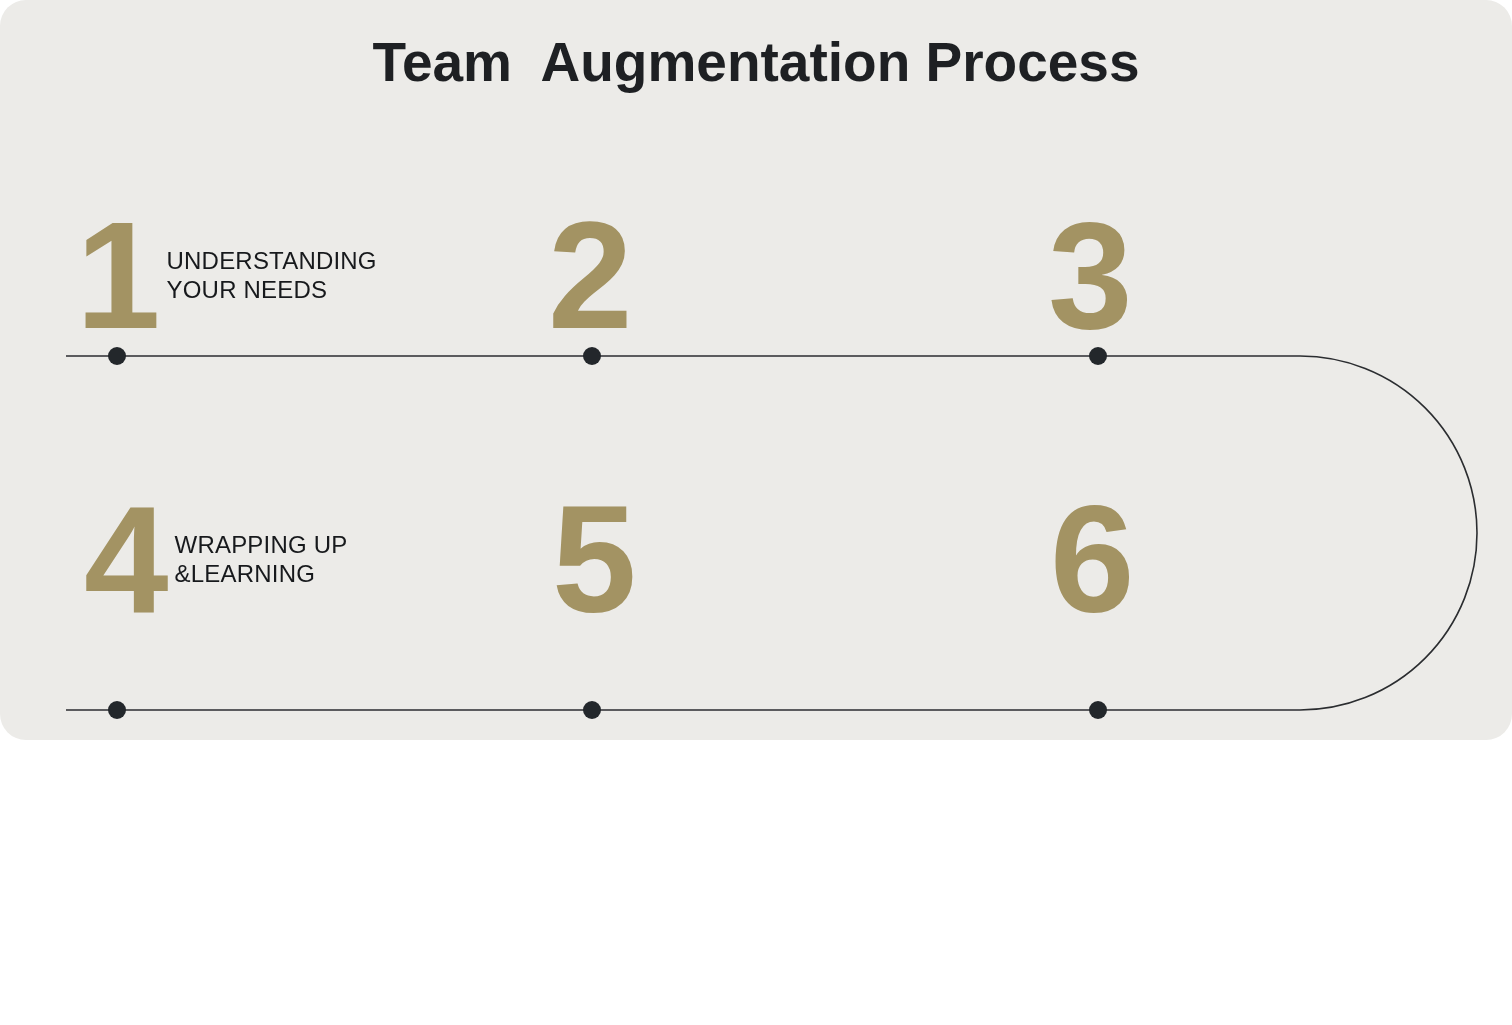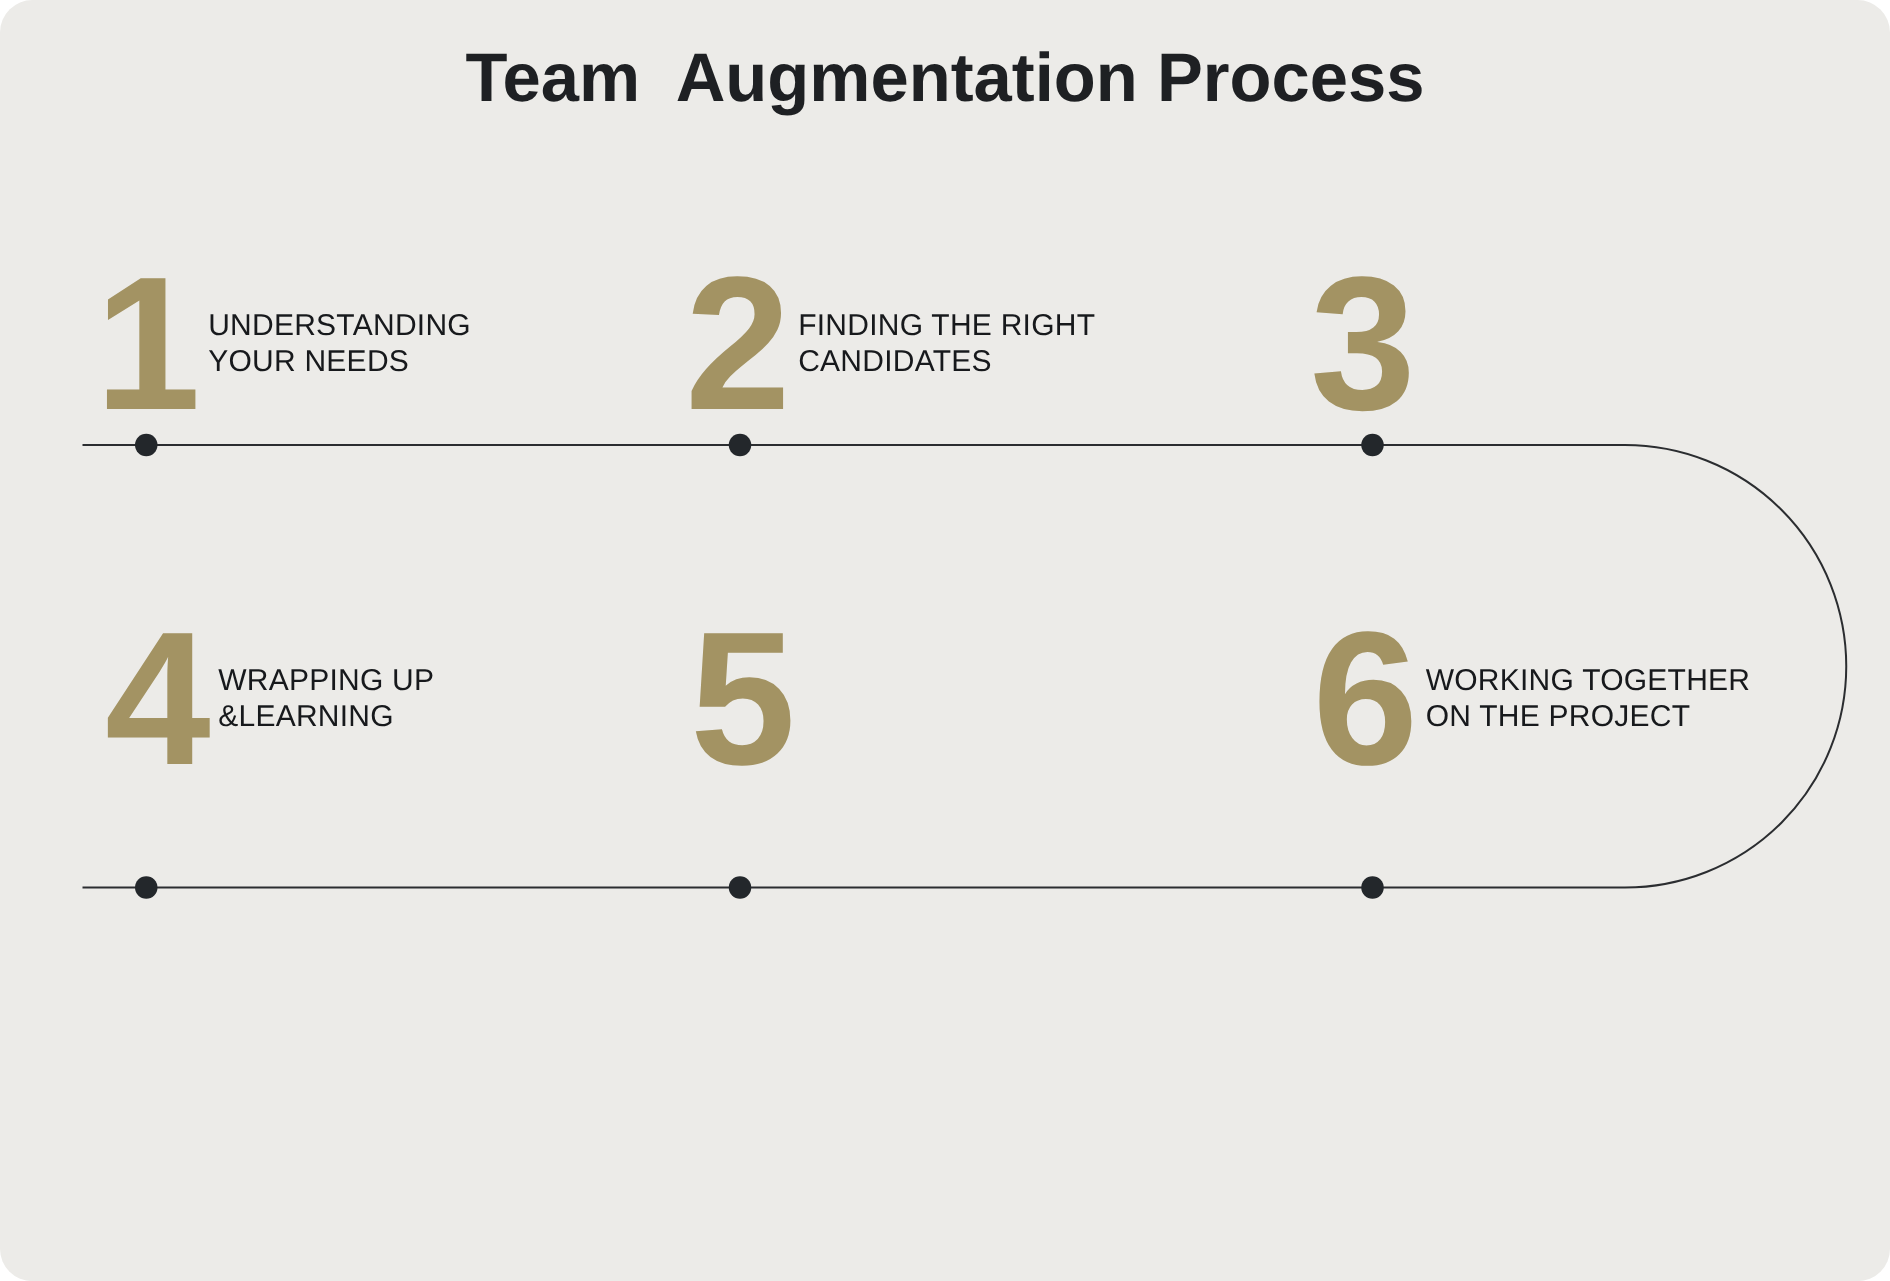--- a/index.html
+++ b/index.html
@@ -12,21 +12,21 @@
   }
   *{box-sizing:border-box;margin:0;padding:0;}
   html,body{width:1512px;height:1025px;}
   body{
     background:var(--page);
     font-family:"Liberation Sans","DejaVu Sans",sans-serif;
   }
   .page{
     position:relative;
     width:1512px;
-    height:1025px;
+    height:740px;
     background:var(--background);
     border-radius:26px;
     overflow:hidden;
   }
   .page-title{
     position:absolute;
     top:30px;
     left:0;
     width:100%;
     text-align:center;
@@ -90,37 +90,33 @@
   </svg>
 
   <div class="step step1">
     <div class="step-number">1</div>
     <div class="step-label">UNDERSTANDING
 YOUR NEEDS</div>
   </div>
 
   <div class="step step2">
     <div class="step-number">2</div>
-    <div class="step-label">FINDING THE RIGHT
-CANDIDATES</div>
   </div>
 
   <div class="step step3">
     <div class="step-number">3</div>
   </div>
 
   <div class="step step4">
     <div class="step-number">4</div>
     <div class="step-label">WRAPPING UP
 &amp;LEARNING</div>
   </div>
 
   <div class="step step5">
     <div class="step-number">5</div>
   </div>
 
   <div class="step step6">
     <div class="step-number">6</div>
-    <div class="step-label">WORKING TOGETHER
-ON THE PROJECT</div>
   </div>
 
 </div>
 
 </body></html>

